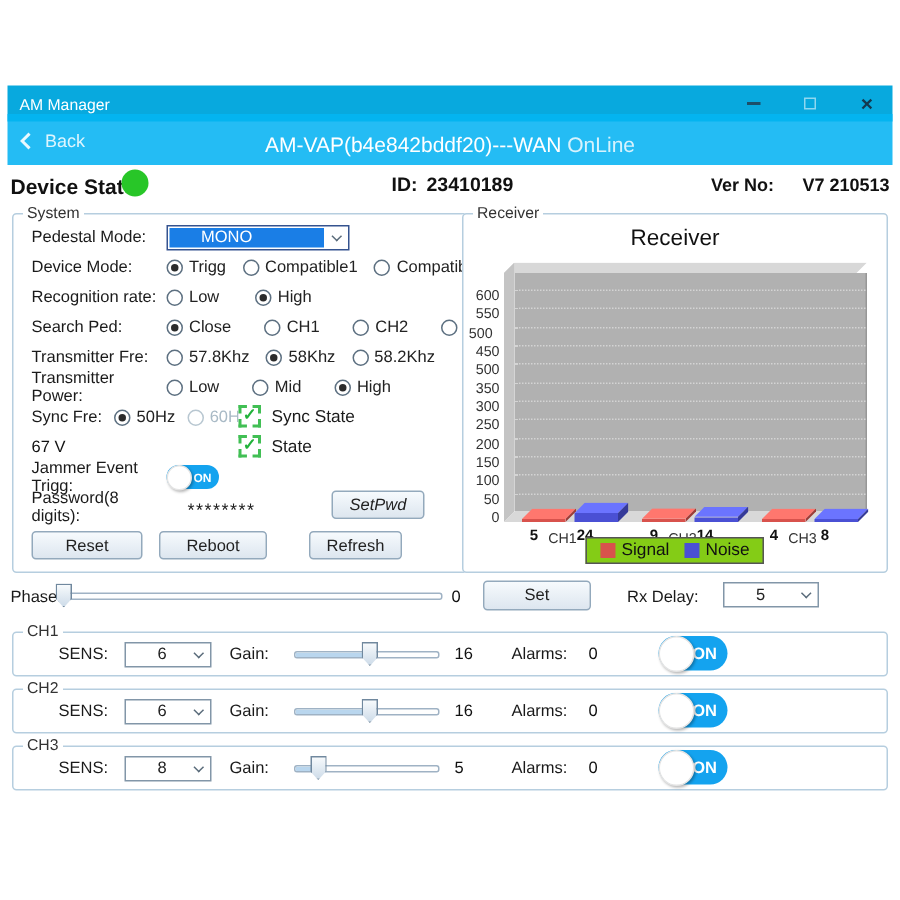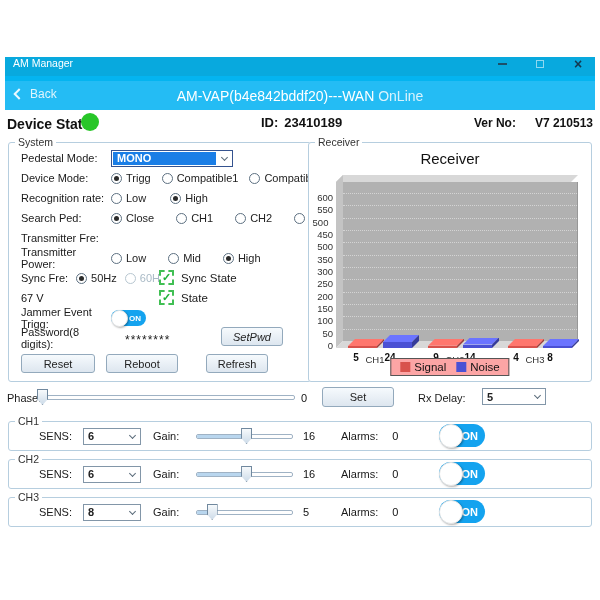--- a/index.html
+++ b/index.html
@@ -1,20 +1,20 @@
 <!DOCTYPE html>
 <html><head>
 <meta charset="utf-8">
 <style>
   * { box-sizing: border-box; margin: 0; padding: 0; }
   html,body { width:600px; height:600px; background:#fff; font-family:"Liberation Sans",sans-serif; overflow:hidden; }
   .window { position:absolute; left:5px; top:57px; width:590px; height:476px; background:#fff; }
 
   
-  .titlebar { position:absolute; top:0; left:0; right:0; height:19px; background:#08a9de; display:flex; align-items:flex-start; padding:0 8px; }
+  .titlebar { position:absolute; top:0; left:0; right:0; height:19px; background:#08a9de; display:flex; align-items:flex-end; padding:0 8px; }
   .app-title { color:#fff; font-size:10.5px; }
   .win-controls { margin-left:auto; display:flex; align-items:center; gap:24px; padding-right:2px; }
   .wc { width:14px; height:14px; display:flex; align-items:center; justify-content:center; cursor:default; }
   .ic-min { width:9px; height:2px; background:#1d4f69; }
   .ic-max { width:8px; height:8px; border:1px solid rgba(255,255,255,.55); }
   .ic-close { color:#14384f; font-size:14px; font-weight:bold; line-height:1; }
 
   
   .header { position:absolute; top:19px; left:0; right:0; height:34px; background:#24bcf4; border-top:5px solid #04b4f0; }
   .back { position:absolute; left:10px; top:6px; display:flex; align-items:center; gap:7px; color:rgba(255,255,255,.85); font-size:12px; cursor:pointer; }
@@ -40,21 +40,21 @@
   .slabel.auto { width:auto; margin-right:8px; }
   .radios { display:flex; gap:11px; align-items:center; }
   .radios.tight { gap:8px; }
   .radio { display:flex; align-items:center; gap:4px; font-size:11px; color:#222; cursor:pointer; }
   .rb { width:11px; height:11px; border:1px solid #5d7081; border-radius:50%; background:#fff; flex:none; }
   .radio.sel .rb::after { content:''; display:block; width:5px; height:5px; margin:2px; border-radius:50%; background:#2b2b2b; }
   .radio.dis { color:#a9bac6; }
   .radio.dis .rb { border-color:#b8c7d1; }
 
   .combo { display:flex; align-items:center; border:1px solid #8296a8; background:#fff; height:17px; cursor:pointer; }
-  .combo .cval { flex:1; padding-left:4px; font-size:11px; color:#222; white-space:nowrap;font-weight:bold; }
+  .combo .cval { flex:1; padding-left:21px; font-size:11px; color:#222; white-space:nowrap; }
   .combo .chevbox { width:16px; display:flex; justify-content:center; }
   .chev-down { width:5px; height:5px; border-right:1.5px solid #5a6b7a; border-bottom:1.5px solid #5a6b7a; transform:rotate(45deg); margin-top:-2px; }
   .combo.selblue { border-color:#35538f; }
   .combo.selblue .cval { background:#1a7ee6; color:#fff; height:13px; line-height:13px; margin:1px 0 1px 1px; }
   .combo.pedestal { width:122px; }
 
   .ckwrap { position:absolute; left:138px; top:-1px; display:flex; align-items:center; gap:7px; cursor:pointer; }
   .ckbox { width:15px; height:15px; border:2px dashed #41bf54; background:#fff; color:#21b23a; font-size:11px; font-weight:bold; line-height:11px; text-align:center; }
   .cklabel { font-size:11.5px; color:#1a1a1a; }
 
@@ -82,21 +82,21 @@
   .leftwall { position:absolute; left:0; top:0; width:7px; height:173px; background:#c4c4c4; clip-path:polygon(0px 7px, 7px 0px, 7px 166px, 0px 173px); }
   .backwall { position:absolute; left:7px; top:7px; width:235px; height:159px; background:#b1b1b1; border-right:1px solid #979797; }
   .gl { position:absolute; left:0; right:0; height:0; border-top:1px dotted #d4d4d4; }
   .ytick { position:absolute; left:-28px; width:25px; text-align:right; font-size:9.5px; color:#333; }
   .bar3d { position:absolute; }
   .bar-front, .bar-top, .bar-side { position:absolute; }
   .xlabels { position:absolute; left:34px; top:204px; width:235px; height:12px; }
   .xgroup { position:absolute; top:0; width:62px; height:12px; }
   .xval { position:absolute; width:26px; text-align:center; font-size:10px; font-weight:bold; color:#111; }
   .xcat { position:absolute; left:22px; top:2px; width:20px; text-align:center; font-size:9.5px; color:#333; }
-  .legend { position:absolute; bottom:4px; left:50%; transform:translateX(-50%); display:flex; align-items:center; gap:10px; border:1px solid #555; background:#fca5a5; padding:2px 9px; }
+  .legend { position:absolute; bottom:4px; left:50%; transform:translateX(-50%); display:flex; align-items:center; gap:10px; border:1px solid #555; background:#84cc16; padding:2px 9px; }
   .lg-item { display:flex; align-items:center; gap:4px; font-size:11.5px; color:#111; }
   .lg-swatch { width:10px; height:10px; }
 
   
   .phase-row { position:absolute; top:330px; left:0; width:590px; height:24px; }
   .p-label { position:absolute; left:2px; top:5px; font-size:11px; color:#1a1a1a; }
   .slider { position:relative; height:16px; }
   .groove { position:absolute; top:6px; left:0; right:0; height:5px; background:#fefefe; border:1px solid #9fb2c4; border-radius:2px; overflow:hidden; }
   .fill { height:100%; background:#b9d6ee; }
   .thumb { position:absolute; top:0; width:11px; height:16px; margin-left:-5px; background:linear-gradient(#f7fafc,#cedce9); border:1px solid #70889e; clip-path:polygon(0 0,100% 0,100% 62%,50% 100%,0 62%); }
@@ -220,20 +220,34 @@
               <span class="rl">CH2</span>
             </span>
             <span class="radio">
               <span class="rb"></span>
               <span class="rl">CH3</span>
             </span>
           </div>
       </div>
       <div class="srow">
         <span class="slabel">Transmitter Fre:</span>
+        <div class="radios">
+            <span class="radio">
+              <span class="rb"></span>
+              <span class="rl">57.8Khz</span>
+            </span>
+            <span class="radio sel">
+              <span class="rb"></span>
+              <span class="rl">58Khz</span>
+            </span>
+            <span class="radio">
+              <span class="rb"></span>
+              <span class="rl">58.2Khz</span>
+            </span>
+          </div>
       </div>
       <div class="srow">
         <span class="slabel">Transmitter Power:</span>
         <div class="radios" style="gap:22px">
             <span class="radio">
               <span class="rb"></span>
               <span class="rl">Low</span>
             </span>
             <span class="radio">
               <span class="rb"></span>

